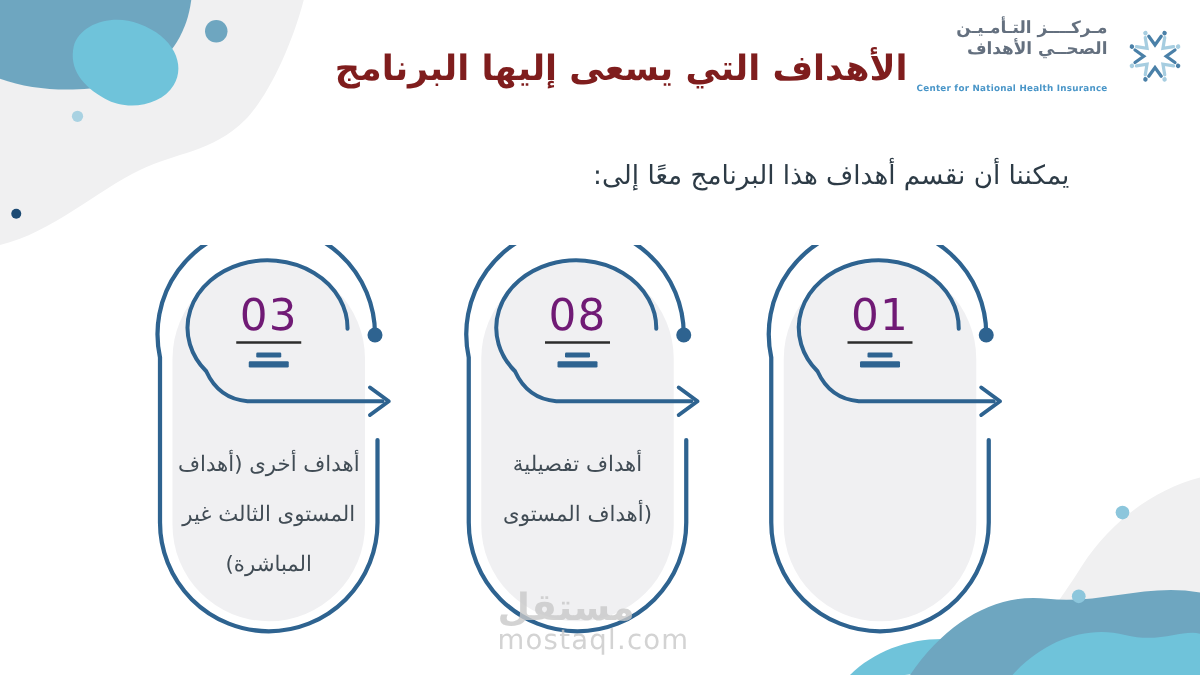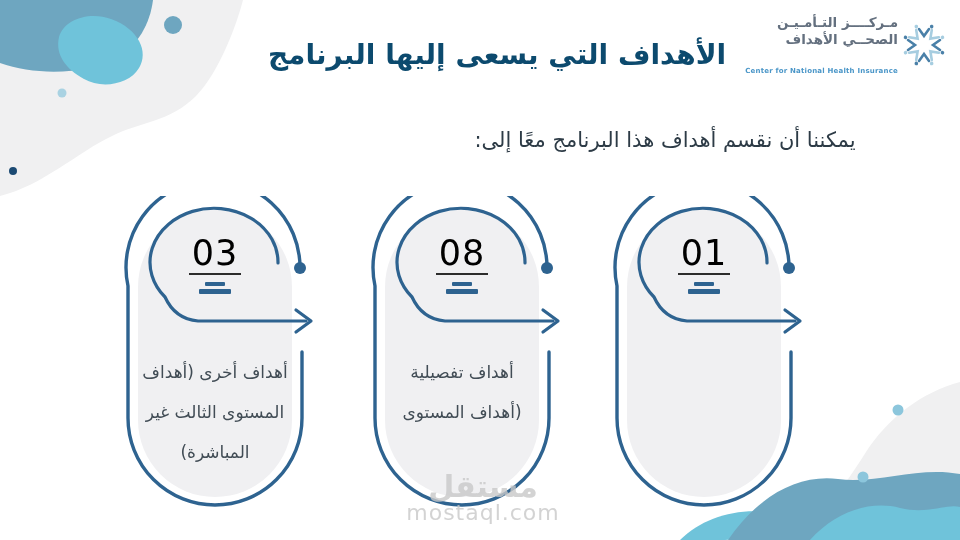--- a/index.html
+++ b/index.html
@@ -4,46 +4,46 @@
 <style>
   html,body{margin:0;padding:0;}
   body{width:960px;height:540px;overflow:hidden;background:#ffffff;
        font-family:"DejaVu Sans",sans-serif;position:relative;}
   .slide{position:absolute;inset:0;width:960px;height:540px;}
 
   .bg-deco{position:absolute;left:0;top:0;z-index:0;}
 
   
   .title{position:absolute;left:237px;top:33px;width:520px;text-align:center;
-         font-size:28px;font-weight:700;color:#0c4a6e;direction:rtl;line-height:44px;z-index:3;}
+         font-size:28px;font-weight:700;color:#7f1d1d;direction:rtl;line-height:44px;z-index:3;}
   .subtitle{position:absolute;right:15px;top:128px;width:560px;text-align:center;
             font-size:21px;color:#2d3b46;direction:rtl;z-index:3;}
 
   
-  .logo{position:absolute;top:14px;right:12px;display:flex;align-items:center;gap:2px;z-index:3;}
+  .logo{position:absolute;top:14px;right:12px;display:flex;align-items:center;gap:14px;z-index:3;}
   .logo-text{display:flex;flex-direction:column;align-items:flex-end;}
   .logo-ar{font-size:13.5px;font-weight:700;color:#64707f;line-height:16.5px;direction:rtl;white-space:nowrap;}
   .logo-en{font-size:7px;font-weight:700;color:#4a96c8;letter-spacing:.2px;margin-top:20px;white-space:nowrap;
            align-self:center;}
 
   
   .card{position:absolute;top:196px;width:200px;height:315px;z-index:2;}
   .card-03{left:118px;} .card-02{left:365px;} .card-01{left:607px;}
   .card svg.loop{position:absolute;left:0;top:0;}
   .num-wrap{position:absolute;left:0;top:40px;width:194px;text-align:center;}
-  .num{display:inline-block;font-size:35px;line-height:1;color:#000000;letter-spacing:1px;
+  .num{display:inline-block;font-size:35px;line-height:1;color:#701a75;letter-spacing:1px;
        border-bottom:2.5px solid #2c2c2c;padding:0 3px 2px;}
   .bar{position:absolute;background:#2e6390;left:50%;}
   .bar1{top:86px;width:20px;height:4px;margin-left:-13px;border-radius:1px;}
   .bar2{top:93px;width:32px;height:5px;margin-left:-19px;border-radius:1px;}
   .card-text{position:absolute;left:20px;top:156px;width:154px;text-align:center;direction:rtl;
              font-size:17px;color:#414c55;line-height:40px;}
 
   
-  .watermark{position:absolute;left:398px;top:470px;width:170px;text-align:center;z-index:4;
+  .watermark{position:absolute;left:398px;top:470px;width:170px;text-align:left;z-index:4;
              color:#c9c9c9;opacity:.8;}
   .wm-ar{font-size:30px;font-weight:700;direction:rtl;line-height:34px;}
   .wm-en{font-size:22px;letter-spacing:1px;line-height:18px;}
 </style>
 </head>
 <body>
 
 <div class="slide">
 
   <svg class="bg-deco" width="960" height="540" viewBox="0 0 960 540">

